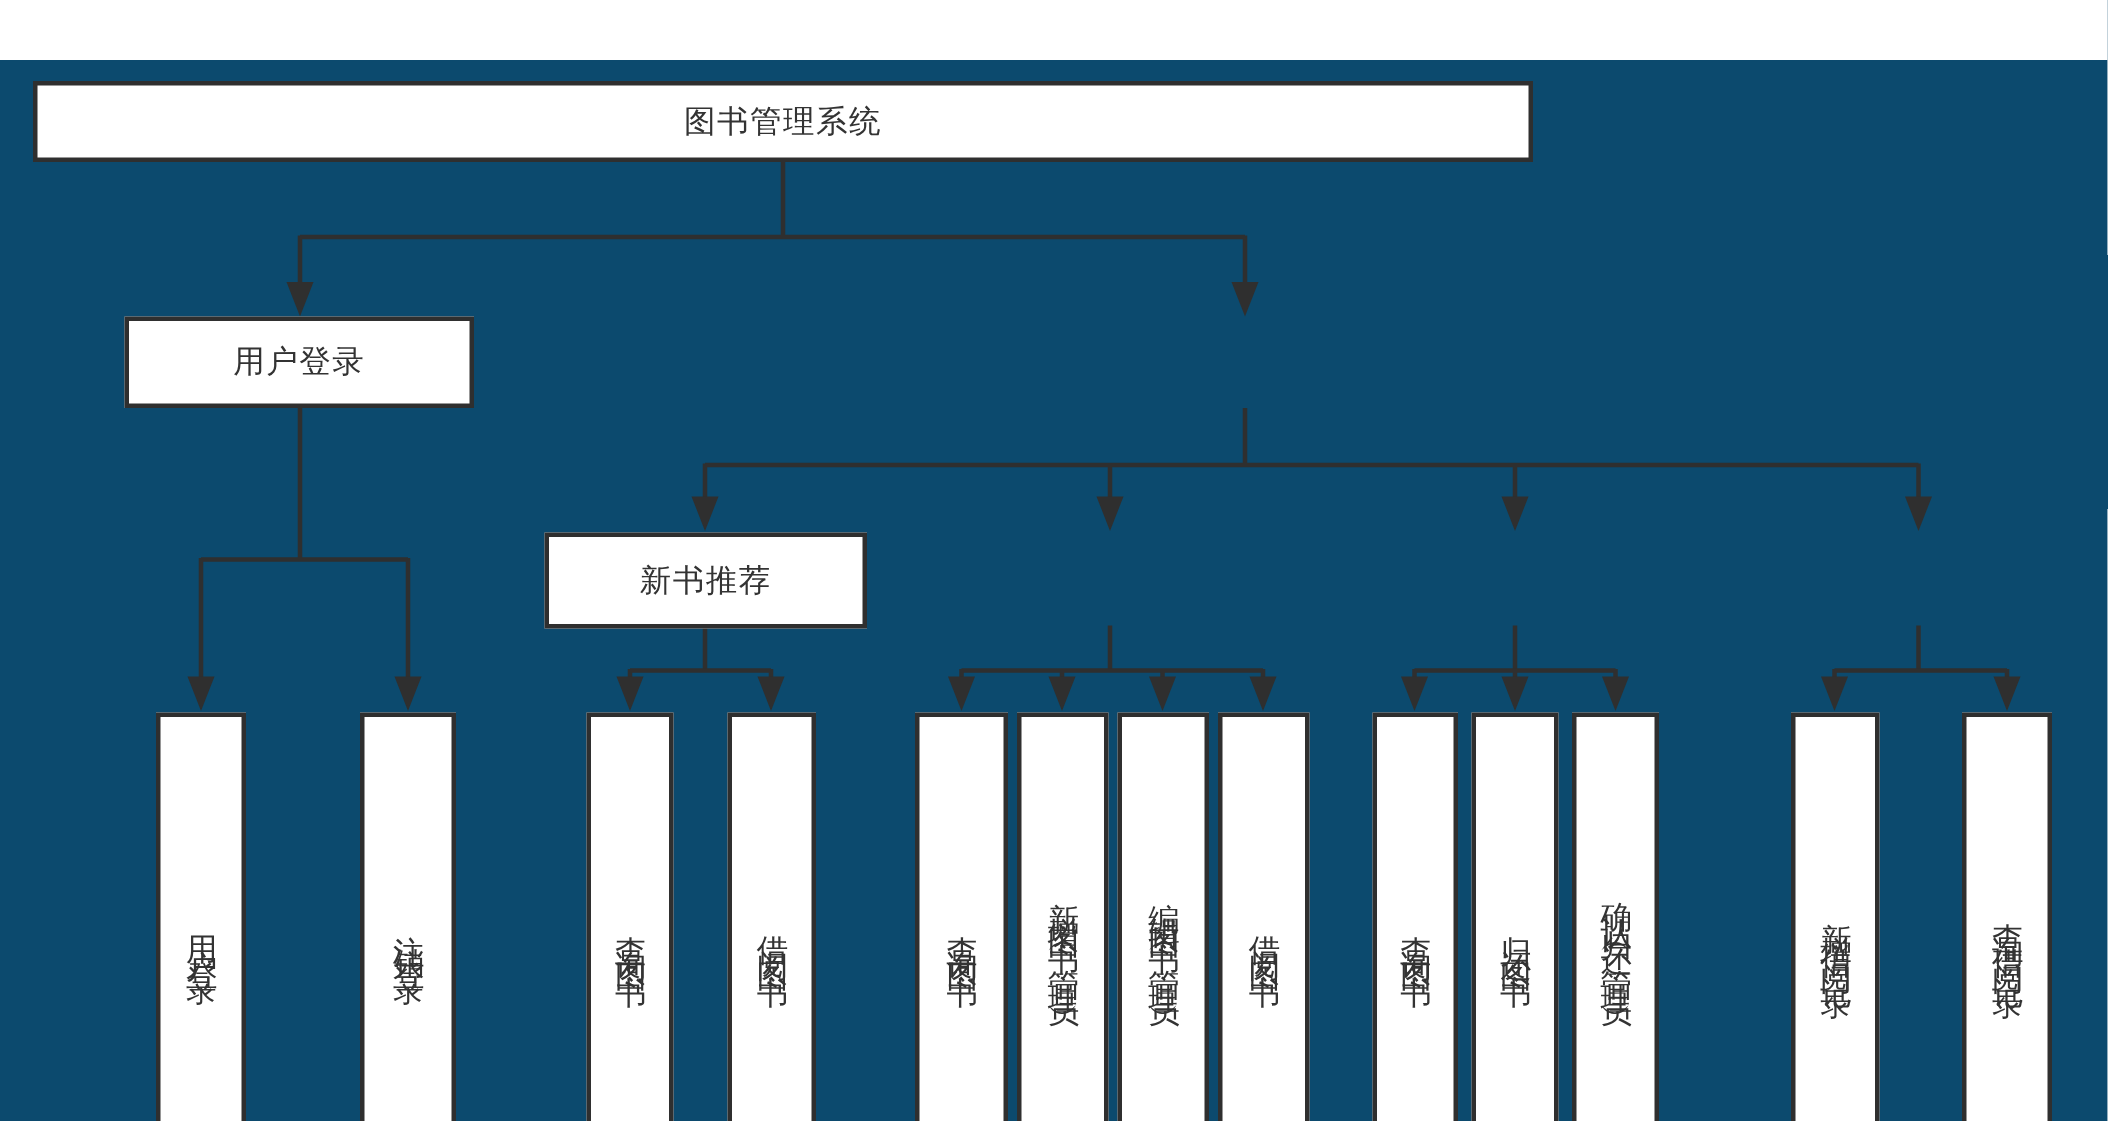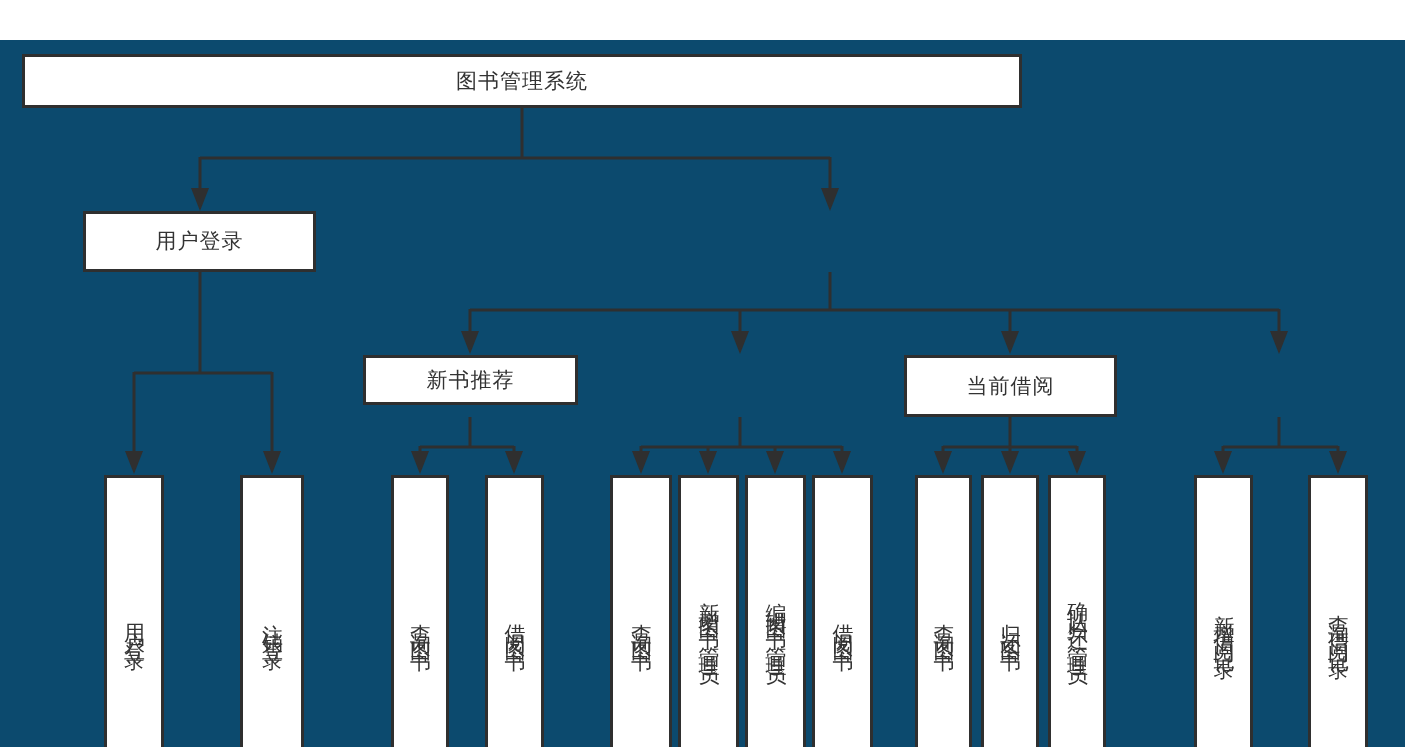--- a/index.html
+++ b/index.html
@@ -66,22 +66,21 @@
       <polygon points="1068,411 1086,411 1077,434"></polygon>
       <polygon points="1214,411 1232,411 1223,434"></polygon>
       <polygon points="1329,411 1347,411 1338,434"></polygon>
     </g>
   </svg>
 
   <div class="box h" style="left:22px;top:14px;width:1000px;height:54px">图书管理系统</div>
 
   <div class="box h" style="left:83px;top:171px;width:233px;height:61px">用户登录</div>
 
-  <div class="box h" style="left:363px;top:315px;width:215px;height:50px">新书推荐</div>
-  <div class="box h" style="left:904px;top:315px;width:213px;height:62px">当前借阅</div>
+  <div class="box h" style="left:363px;top:315px;width:215px;height:64px">新书推荐</div>
 
   <div class="box v" style="left:104px;top:435px;width:60px;height:300px">用户登录</div>
   <div class="box v" style="left:240px;top:435px;width:64px;height:300px">注销登录</div>
 
   <div class="box v" style="left:391px;top:435px;width:58px;height:300px">查询图书</div>
   <div class="box v" style="left:485px;top:435px;width:59px;height:300px">借阅图书</div>
 
   <div class="box v" style="left:610px;top:435px;width:62px;height:300px">查询图书</div>
   <div class="box v" style="left:678px;top:435px;width:61px;height:300px">新增图书（管理员）</div>
   <div class="box v" style="left:745px;top:435px;width:61px;height:300px">编辑图书（管理员）</div>

